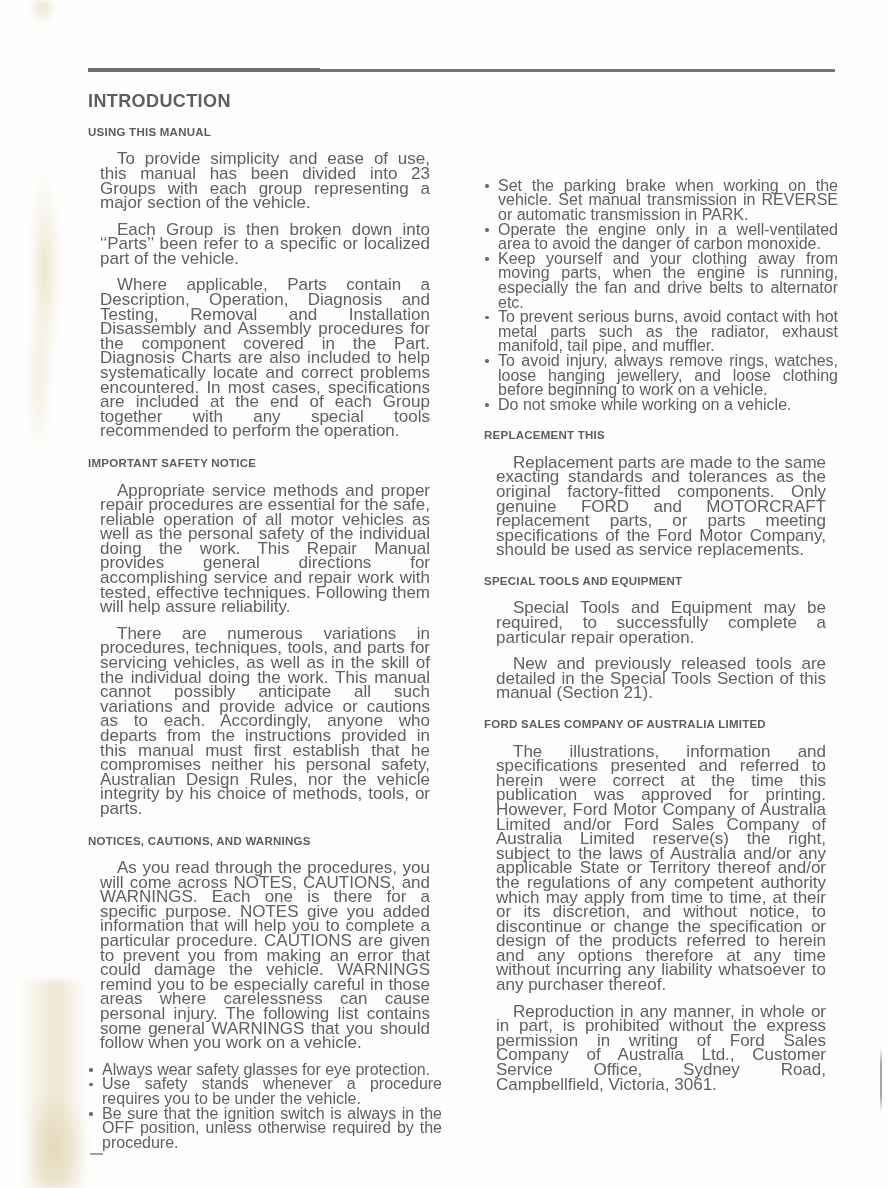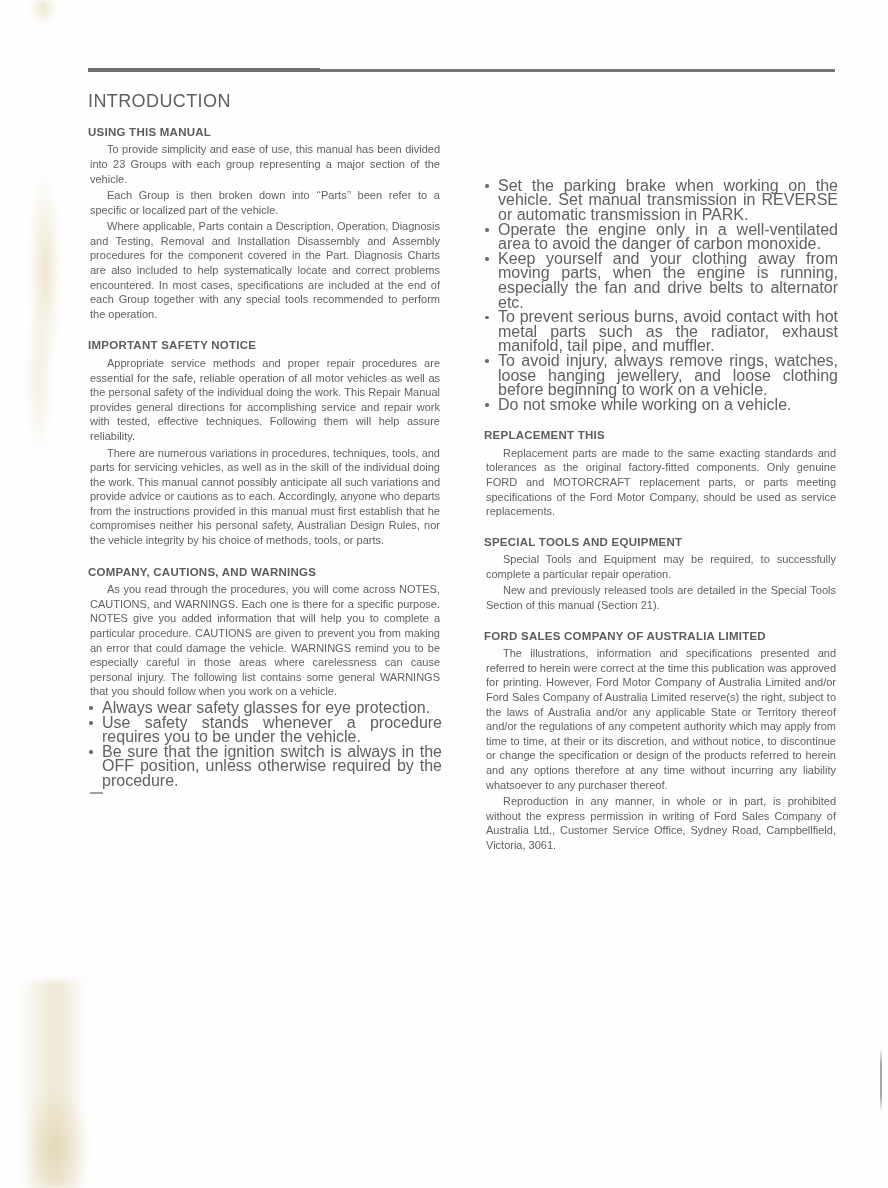--- a/index.html
+++ b/index.html
@@ -84,45 +84,45 @@
   }
   .col {
     width: 362px;
   }
   .col-right {
     padding-top: 54px;
   }
 
   h1.doc-title {
     font-size: 18px;
-    font-weight: normal;
+    font-weight: bold;
     letter-spacing: 0.4px;
     color: #5e5e5e;
     margin: 0 0 13px 0;
     line-height: 1.1;
   }
   h2.section-head {
     font-size: 11.5px;
     font-weight: bold;
     letter-spacing: 0.25px;
     color: #5c5c5c;
     margin: 0 0 2px 0;
     line-height: 1.35;
   }
   .section + .section {
     margin-top: 17px;
   }
   .col-right .section + .section {
     margin-top: 16px;
   }
   p.para {
-    font-size: 11px;
+    font-size: 17px;
     line-height: 14.6px;
     color: #606060;
-    margin: 2px;
+    margin: 12px;
     text-align: justify;
     text-indent: 17px;
     -webkit-hyphens: none;
     hyphens: none;
   }
   p.para + p.para {
     margin-top: 0;
   }
   ul.bullets {
     list-style: none;
@@ -187,21 +187,21 @@
           <p class="para">Where applicable, Parts contain a Description, Operation, Diagnosis and Testing, Removal and Installation Disassembly and Assembly procedures for the component covered in the Part. Diagnosis Charts are also included to help systematically locate and correct problems encountered. In most cases, specifications are included at the end of each Group together with any special tools recommended to perform the operation.</p>
         </div>
 
         <div class="section">
           <h2 class="section-head">IMPORTANT SAFETY NOTICE</h2>
           <p class="para">Appropriate service methods and proper repair procedures are essential for the safe, reliable operation of all motor vehicles as well as the personal safety of the individual doing the work. This Repair Manual provides general directions for accomplishing service and repair work with tested, effective techniques. Following them will help assure reliability.</p>
           <p class="para">There are numerous variations in procedures, techniques, tools, and parts for servicing vehicles, as well as in the skill of the individual doing the work. This manual cannot possibly anticipate all such variations and provide advice or cautions as to each. Accordingly, anyone who departs from the instructions provided in this manual must first establish that he compromises neither his personal safety, Australian Design Rules, nor the vehicle integrity by his choice of methods, tools, or parts.</p>
         </div>
 
         <div class="section">
-          <h2 class="section-head">COMPANY, CAUTIONS, AND WARNINGS</h2>
+          <h2 class="section-head">NOTICES, CAUTIONS, AND WARNINGS</h2>
           <p class="para">As you read through the procedures, you will come across NOTES, CAUTIONS, and WARNINGS. Each one is there for a specific purpose. NOTES give you added information that will help you to complete a particular procedure. CAUTIONS are given to prevent you from making an error that could damage the vehicle. WARNINGS remind you to be especially careful in those areas where carelessness can cause personal injury. The following list contains some general WARNINGS that you should follow when you work on a vehicle.</p>
           <ul class="bullets">
             <li>
               <span class="dot"></span>
               <span>Always wear safety glasses for eye protection.</span>
             </li>
             <li>
               <span class="dot"></span>
               <span>Use safety stands whenever a procedure requires you to be under the vehicle.</span>
             </li>

